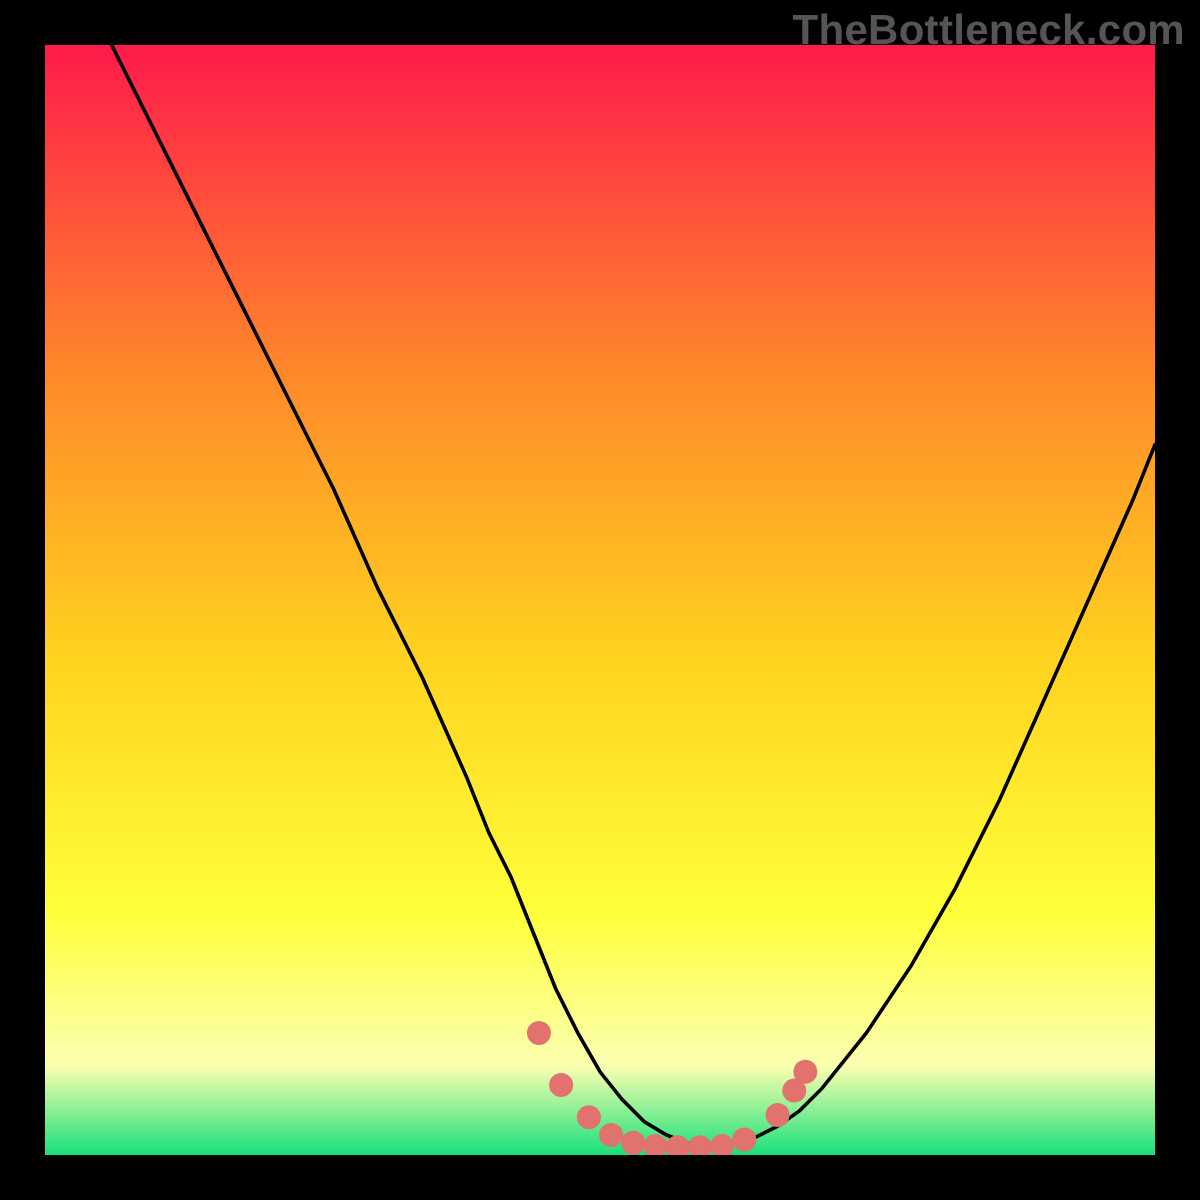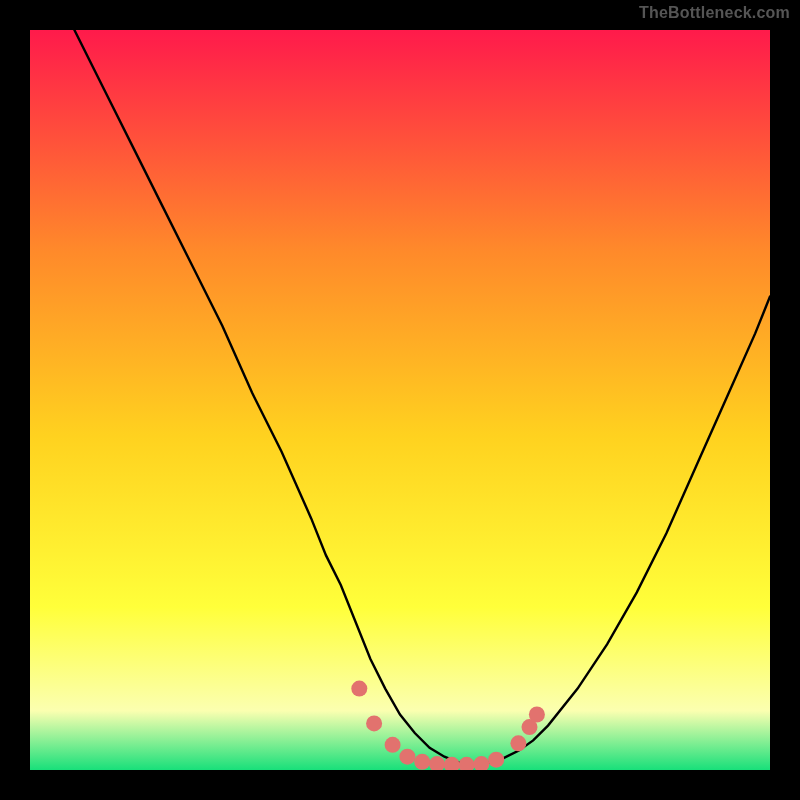--- a/index.html
+++ b/index.html
@@ -17,21 +17,21 @@
     top: 0;
     width: 800px;
     height: 800px;
     background: #000;
   }
   .watermark {
     position: absolute;
     top: 4px;
     right: 10px;
     color: #555;
-    font-size: 16px;
+    font-size: 28px;
     font-weight: 600;
     letter-spacing: 0.2px;
     user-select: none;
   }
   .plot-area {
     position: absolute;
     left: 30px;
     top: 30px;
     width: 740px;
     height: 740px;

